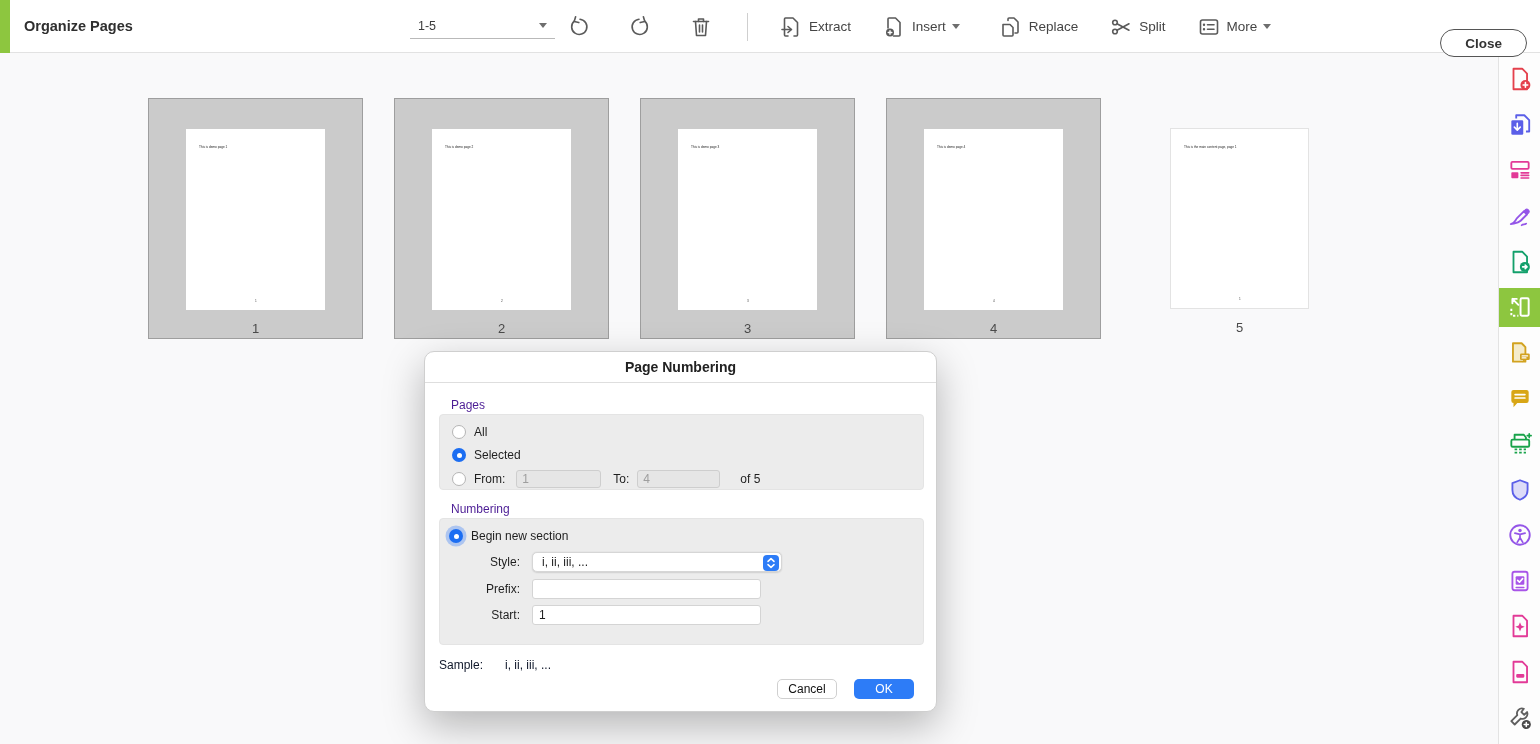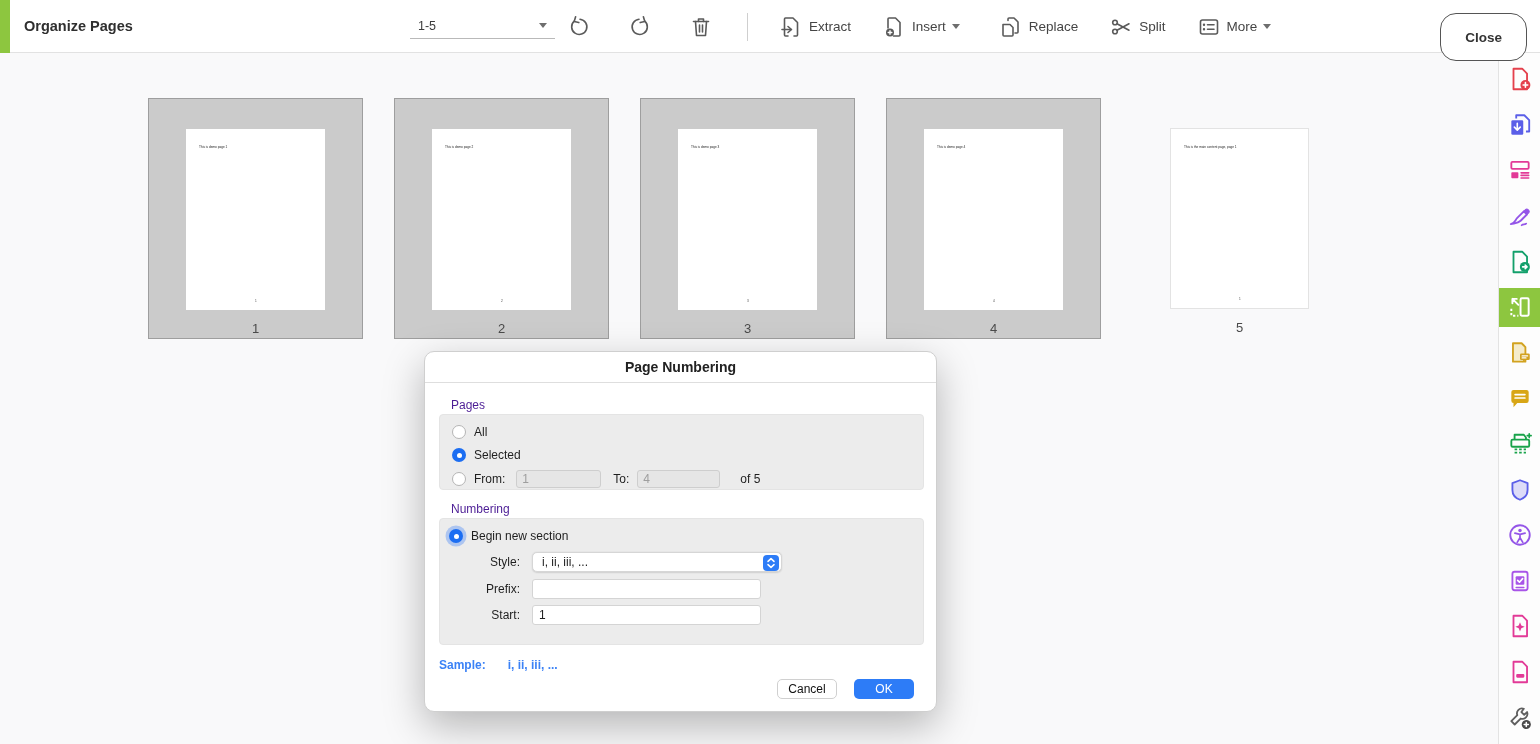--- a/index.html
+++ b/index.html
@@ -17,21 +17,21 @@
   .range-text { font-size:12.5px; color:#3c3c3c; padding-left:8px; flex:1; }
   .caret { width:0; height:0; border-left:4.5px solid transparent; border-right:4.5px solid transparent;
            border-top:5.5px solid #6e6e6e; margin-right:8px; }
   .tools { position:absolute; left:564px; top:0; height:53px; display:flex; align-items:center; gap:31px; }
   .icon-btn { width:30px; height:34px; display:flex; align-items:center; justify-content:center;
               background:none; border:none; cursor:pointer; }
   .tool-btn { display:flex; align-items:center; gap:6px; background:none; border:none; cursor:pointer;
               font-family:"Liberation Sans", sans-serif; font-size:13.5px; color:#454545; height:34px; }
   .tb-divider { width:1px; height:28px; background:#cfcfcf; }
   .tb-svg { stroke:#5a5a5a; fill:none; stroke-width:1.6; stroke-linecap:round; stroke-linejoin:round; }
-  .close-btn { position:absolute; right:13px; top:13px; height:48px; padding:0 24px;
+  .close-btn { position:absolute; right:13px; top:29px; height:28px; padding:0 24px;
                border:1.5px solid #555; border-radius:16px; background:#fff; font-family:"Liberation Sans", sans-serif;
                font-size:13.5px; font-weight:700; color:#333; cursor:pointer; }
 
   
   .thumb-row { position:absolute; left:148px; top:98px; display:flex; z-index:1; }
   .thumb-cell { position:relative; width:215px; height:241px; margin-right:31px; cursor:pointer; }
   .thumb-cell.selected { background:#cbcbcb; border:1px solid #9e9e9e; }
   .thumb-page { position:relative; width:139px; height:181px; margin:30px auto 0; background:#ffffff; }
   .thumb-cell:not(.selected) .thumb-page { border:1px solid #e3e3e3; }
   .micro-text { position:absolute; left:13px; top:16px; font-size:7px; color:#222;
@@ -69,21 +69,21 @@
                 display:flex; align-items:center; cursor:pointer; }
   .mac-select .sel-text { font-size:12px; color:#1f1f1f; padding-left:9px; flex:1; }
   .stepper { position:absolute; right:2px; top:2px; width:16px; height:16px; background:#2d7cf7;
              border-radius:4px; display:flex; align-items:center; justify-content:center; }
   .btn-cancel { position:absolute; left:352px; top:327px; width:60px; height:20px; background:#fff;
                 border:1px solid #d0d0d0; border-radius:5px; font-size:12px; color:#111;
                 font-family:"Liberation Sans", sans-serif; cursor:pointer; }
   .btn-ok { position:absolute; left:429px; top:327px; width:60px; height:20px; background:#2d7cf7;
             border:none; border-radius:5px; font-size:12px; color:#fff;
             font-family:"Liberation Sans", sans-serif; cursor:pointer; }
-  .sample-row { position:absolute; left:14px; top:306px; display:flex; gap:22px; font-size:12px; color:#3b82f6;font-weight:bold; }
+  .sample-row { position:absolute; left:14px; top:306px; display:flex; gap:22px; font-size:12px; color:#0f172a; }
 
   
   .sidebar { position:absolute; right:0; top:53px; width:42px; height:691px; background:#fdfdfd;
              border-left:1px solid #e3e3e3; z-index:20; display:flex; flex-direction:column;
              align-items:center; padding-top:7px; }
   .side-item { width:42px; height:40px; margin-bottom:7px; display:flex; align-items:center;
                justify-content:center; cursor:pointer; background:none; border:none; }
   .side-item.active { background:#8dc63f; }
 </style>
 </head>

